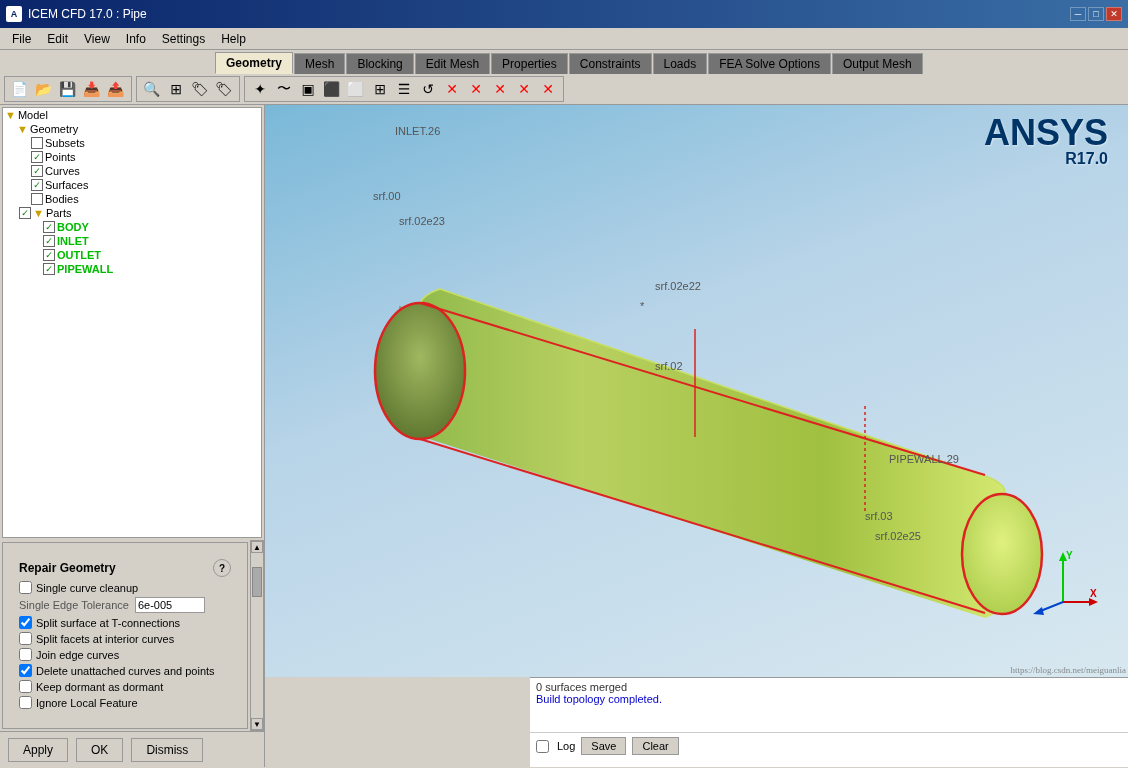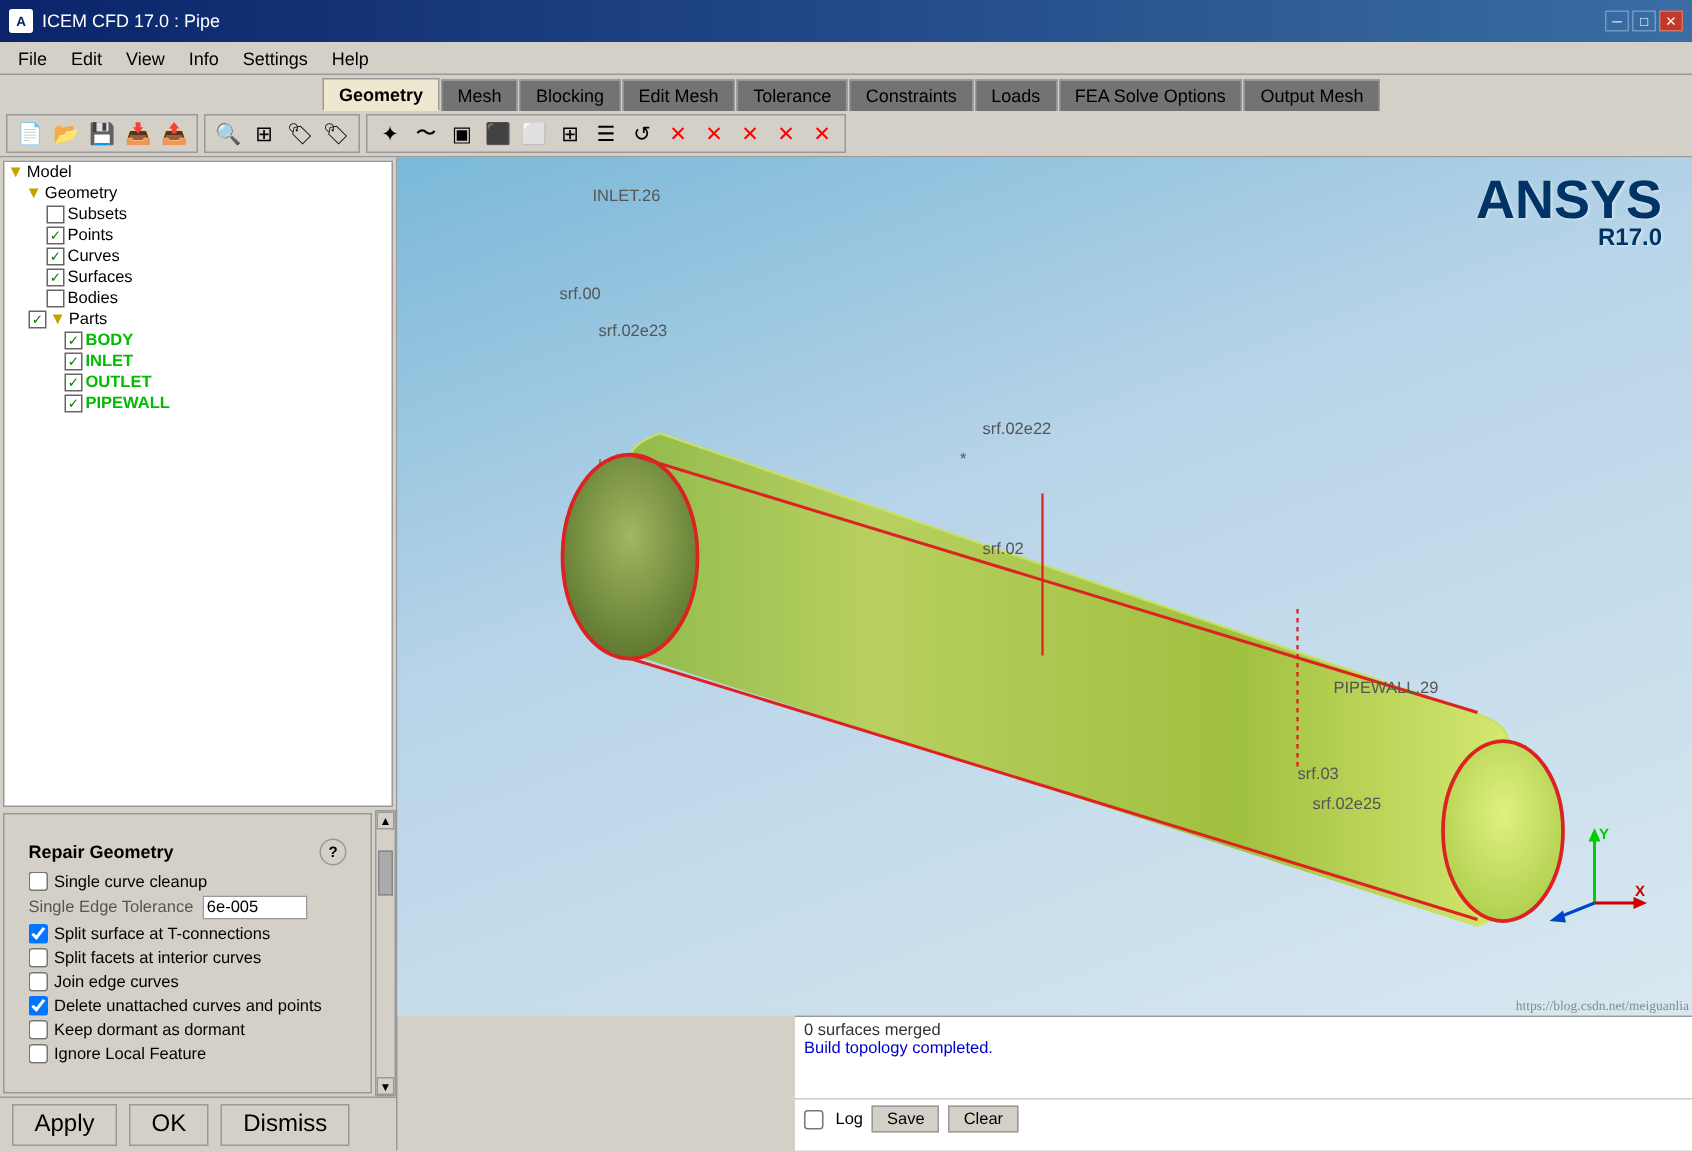--- a/index.html
+++ b/index.html
@@ -130,21 +130,21 @@
     }
 
     
     #bottom-buttons {
       display: flex; align-items: center; padding: 4px 8px; gap: 8px;
       background: #d4d0c8; border-top: 1px solid #999; height: 36px;
       position: absolute; bottom: 0; left: 0; width: 265px;
     }
     .bottom-btn {
       padding: 4px 14px; border: 1px solid #999; background: #d4d0c8;
-      cursor: pointer; font-size: 16px; font-weight: normal;
+      cursor: pointer; font-size: 12px; font-weight: normal;
     }
 
     
     #watermark {
       position: absolute; bottom: 2px; right: 2px;
       color: rgba(100,100,100,0.7); font-size: 9px; font-family: Liberation Serif, serif;
     }
 
     #left-lower { position: relative; }
     .scrollbar-track {
@@ -185,21 +185,21 @@
   <span>Help</span>
 </div>
 
 <div id="toolbar-area">
 
   <div id="tabs">
     <div class="tab active">Geometry</div>
     <div class="tab">Mesh</div>
     <div class="tab">Blocking</div>
     <div class="tab">Edit Mesh</div>
-    <div class="tab">Tolerance</div>
+    <div class="tab">Properties</div>
     <div class="tab">Constraints</div>
     <div class="tab">Loads</div>
     <div class="tab">FEA Solve Options</div>
     <div class="tab">Output Mesh</div>
   </div>
 
   <div id="icon-bars">
     <div class="icon-bar">
       <div class="tb-icon">📄</div>
       <div class="tb-icon">📂</div>

